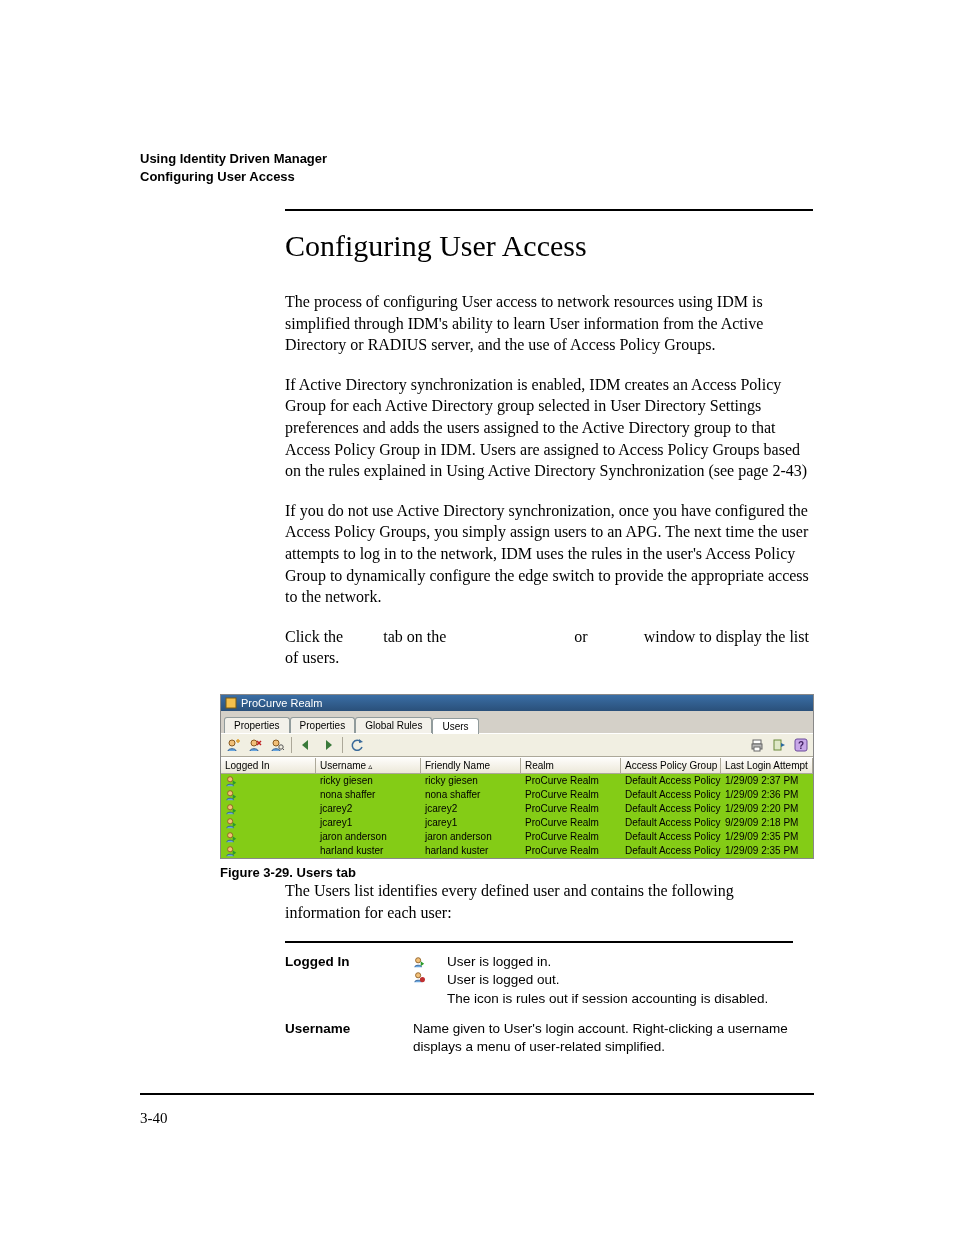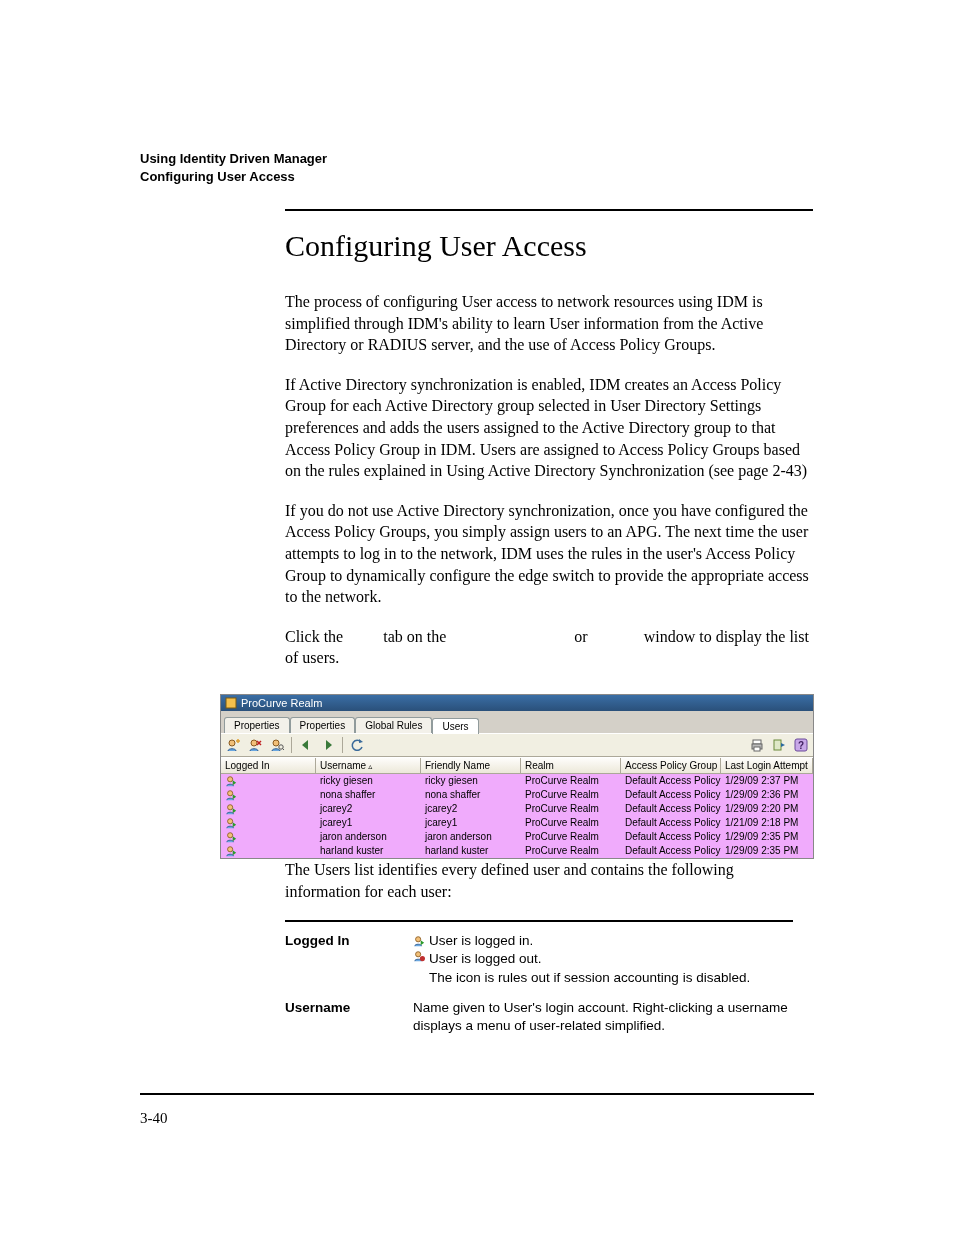--- a/index.html
+++ b/index.html
@@ -122,21 +122,21 @@
   }
   .grid-head .th {
     font-size:10px;
     padding:2px 4px;
     border-right:1px solid #aca899;
     border-bottom:1px solid #aca899;
     white-space:nowrap;
     overflow:hidden;
     background: linear-gradient(#fefdfb, #ece8d9);
   }
-  .grid-body { background:#f0abfc; }
+  .grid-body { background:#84cc16; }
   .row {
     display:grid;
     grid-template-columns: 95px 105px 100px 100px 100px 92px;
     font-size:10px;
   }
   .row .td {
     padding:0 4px;
     white-space:nowrap;
     overflow:hidden;
     height:14px;
@@ -162,21 +162,21 @@
   .desc-row {
     display:grid;
     grid-template-columns: 128px 380px;
     font-family: Arial, Helvetica, sans-serif;
     font-size: 13.5px;
     line-height: 1.35;
     margin-bottom: 12px;
   }
   .desc-row .label { font-weight:bold; }
   .desc-row .value p { margin:0 0 2px 0; }
-  .icon-line { display:flex; align-items:flex-start; gap:4px; }
+  .icon-line { display:flex; align-items:flex-start; gap:22px; }
   .icon-line .icons-col { display:flex; flex-direction:column; gap:0px; padding-top:2px; }
   .icon-line .text-col p { margin:0; line-height:1.35; }
   .page-num {
     position:absolute;
     bottom:108px;
     left:140px;
     font-size:15px;
   }
 </style>
 </head>
@@ -350,21 +350,21 @@
               <span class="login-ico"><svg viewBox="0 0 14 14" width="12" height="12">
                   <circle cx="6" cy="5" r="3" fill="#f2c079" stroke="#8a5a20"></circle>
                   <path d="M2 13c0-3 8-3 8 0" fill="#6aa7e0" stroke="#2c5a8f"></path>
                   <polygon points="9,6 13,9 9,12" fill="#2a9a2a"></polygon>
                 </svg></span>
             </div>
             <div class="td">jcarey1</div>
             <div class="td">jcarey1</div>
             <div class="td">ProCurve Realm</div>
             <div class="td">Default Access Policy Gro...</div>
-            <div class="td">1/21/09 2:18 PM</div>
+            <div class="td">9/29/09 2:18 PM</div>
           </div>
           <div class="row">
             <div class="td first">
               <span class="login-ico"><svg viewBox="0 0 14 14" width="12" height="12">
                   <circle cx="6" cy="5" r="3" fill="#f2c079" stroke="#8a5a20"></circle>
                   <path d="M2 13c0-3 8-3 8 0" fill="#6aa7e0" stroke="#2c5a8f"></path>
                   <polygon points="9,6 13,9 9,12" fill="#2a9a2a"></polygon>
                 </svg></span>
             </div>
             <div class="td">jaron anderson</div>
@@ -383,20 +383,21 @@
             </div>
             <div class="td">harland kuster</div>
             <div class="td">harland kuster</div>
             <div class="td">ProCurve Realm</div>
             <div class="td">Default Access Policy Gro...</div>
             <div class="td">1/29/09 2:35 PM</div>
           </div>
         </div>
     </div>
 
+    <div class="fig-caption">Figure 3-29. Users tab</div>
   </div>
 
   <div class="content" style="">
     <p class="body-text">The Users list identifies every defined user and contains the following information for each user:</p>
 
     <div class="desc-table-wrap">
       <hr class="desc-hr">
 
       <div class="desc-row">
         <div class="label">Logged In</div>

